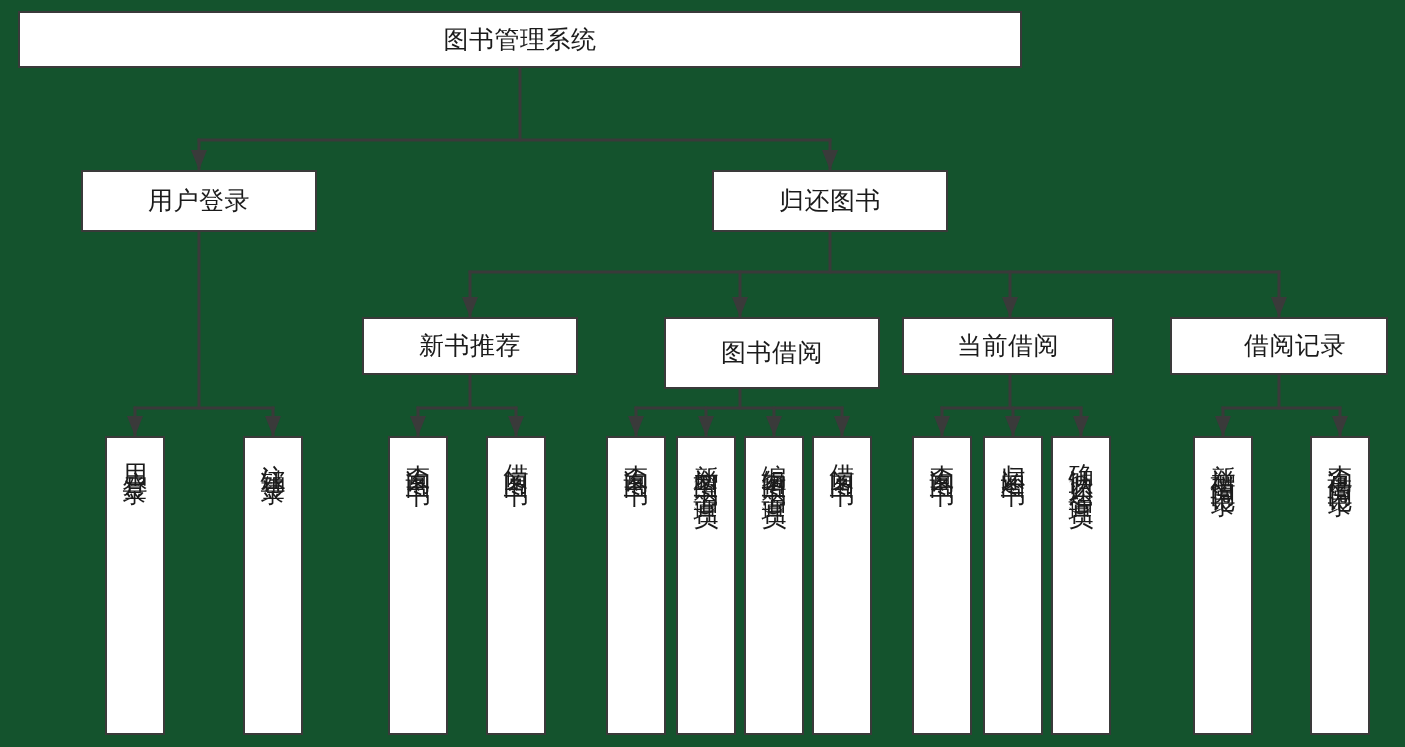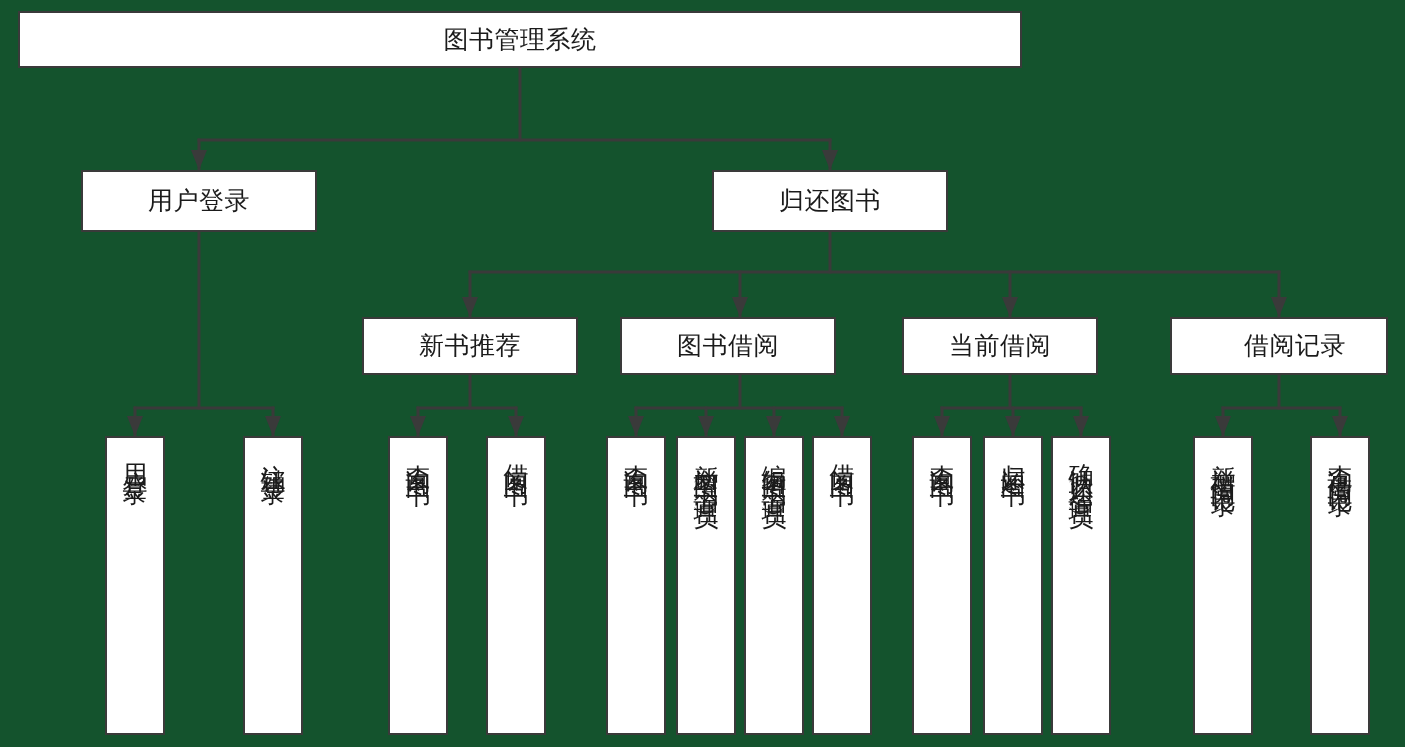--- a/index.html
+++ b/index.html
@@ -138,24 +138,24 @@
   <div class="node h" id="node-user-login" style="left: 81px; top: 170px; width: 236px; height: 62px;">
     <span class="node-label">用户登录</span>
   </div>
   <div class="node h" id="node-book-management" style="left: 712px; top: 170px; width: 236px; height: 62px;">
     <span class="node-label">归还图书</span>
   </div>
 
   <div class="node h" id="node-new-book-recommend" style="left: 362px; top: 317px; width: 216px; height: 58px;">
     <span class="node-label">新书推荐</span>
   </div>
-  <div class="node h" id="node-book-borrow" style="left: 620px; top: 317px; width: 216px; height: 58px;">
+  <div class="node h" id="node-book-borrow" style="left: 664px; top: 317px; width: 216px; height: 72px;">
     <span class="node-label">图书借阅</span>
   </div>
-  <div class="node h" id="node-current-borrow" style="left: 902px; top: 317px; width: 196px; height: 58px;">
+  <div class="node h" id="node-current-borrow" style="left: 902px; top: 317px; width: 212px; height: 58px;">
     <span class="node-label">当前借阅</span>
   </div>
   <div class="node h" id="node-borrow-record" style="left: 1170px; top: 317px; width: 218px; height: 58px; padding-left: 32px;">
     <span class="node-label">借阅记录</span>
   </div>
 
   <div id="leaf-container">
       <div class="node v" id="leaf-user-login" style="left: 105px; top: 436px; width: 60px; height: 299px;">
         <span class="node-label">用户登录</span>
       </div>

